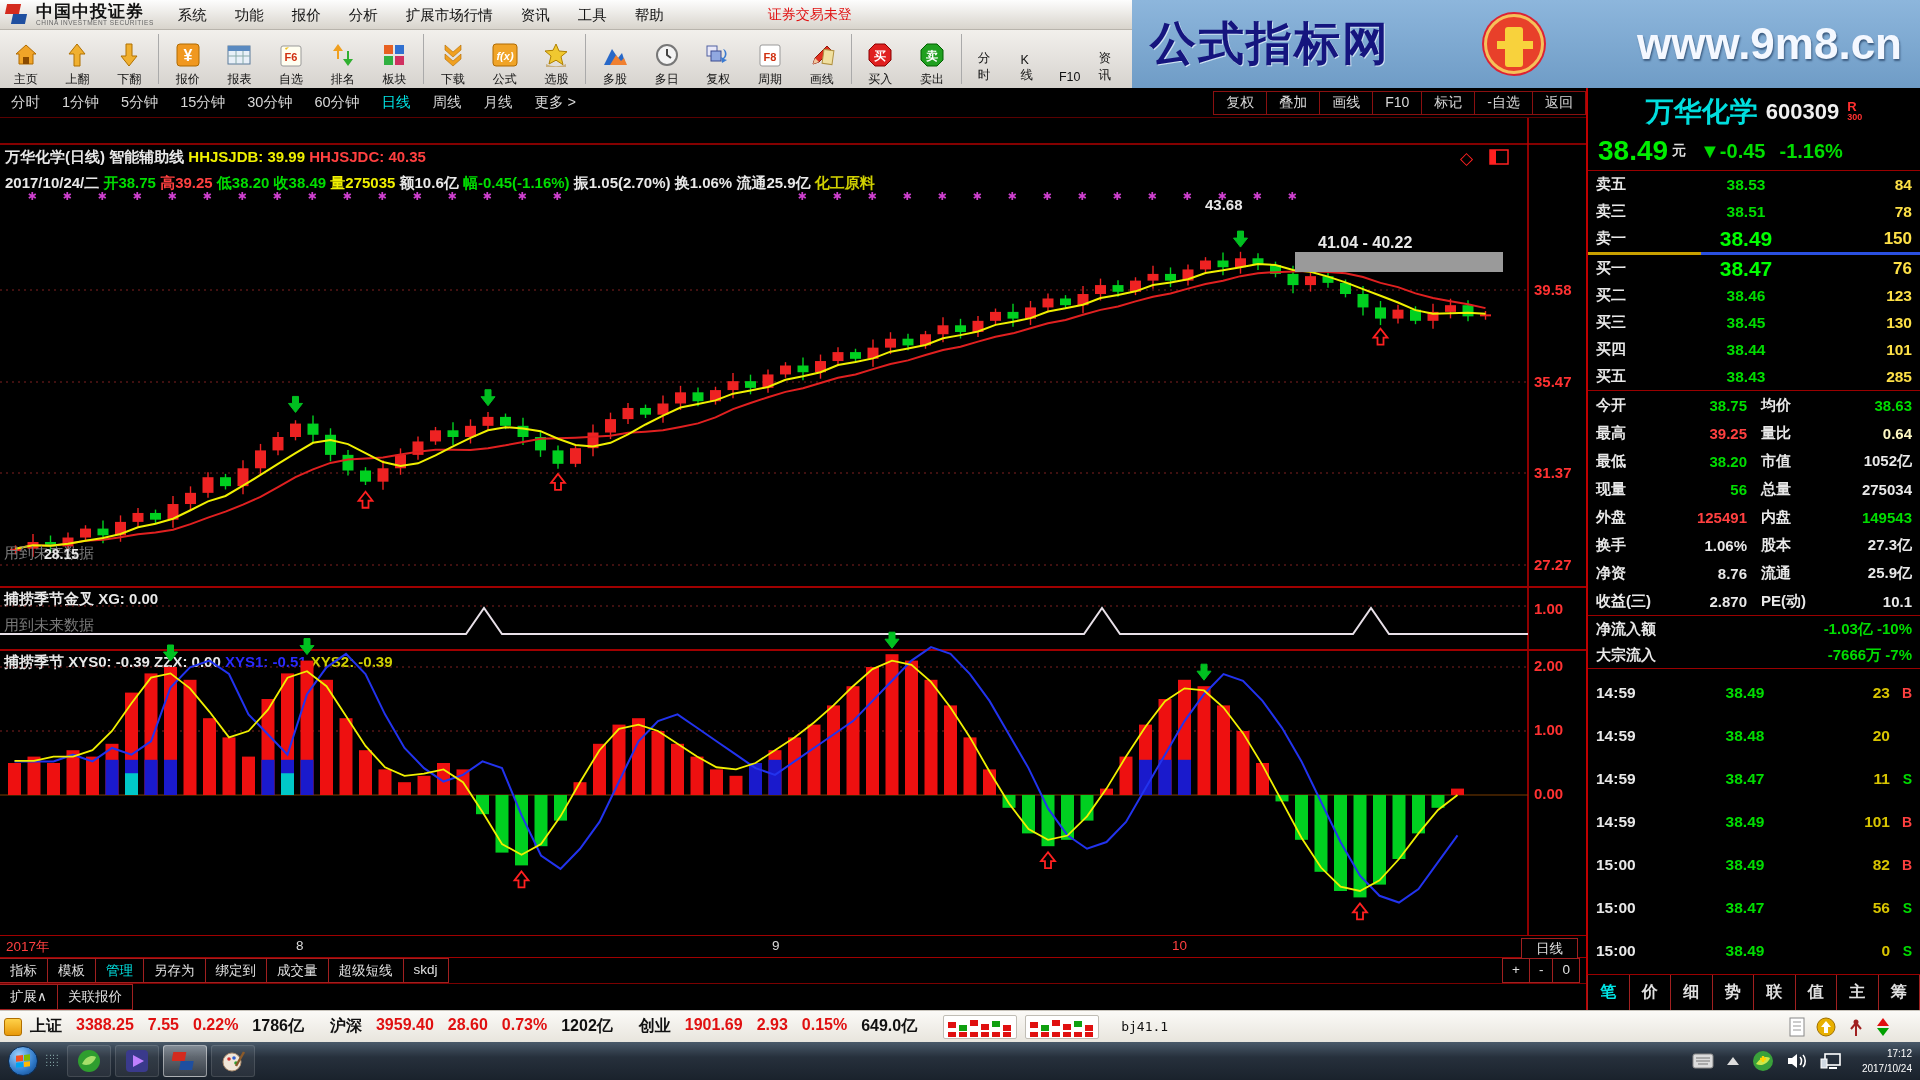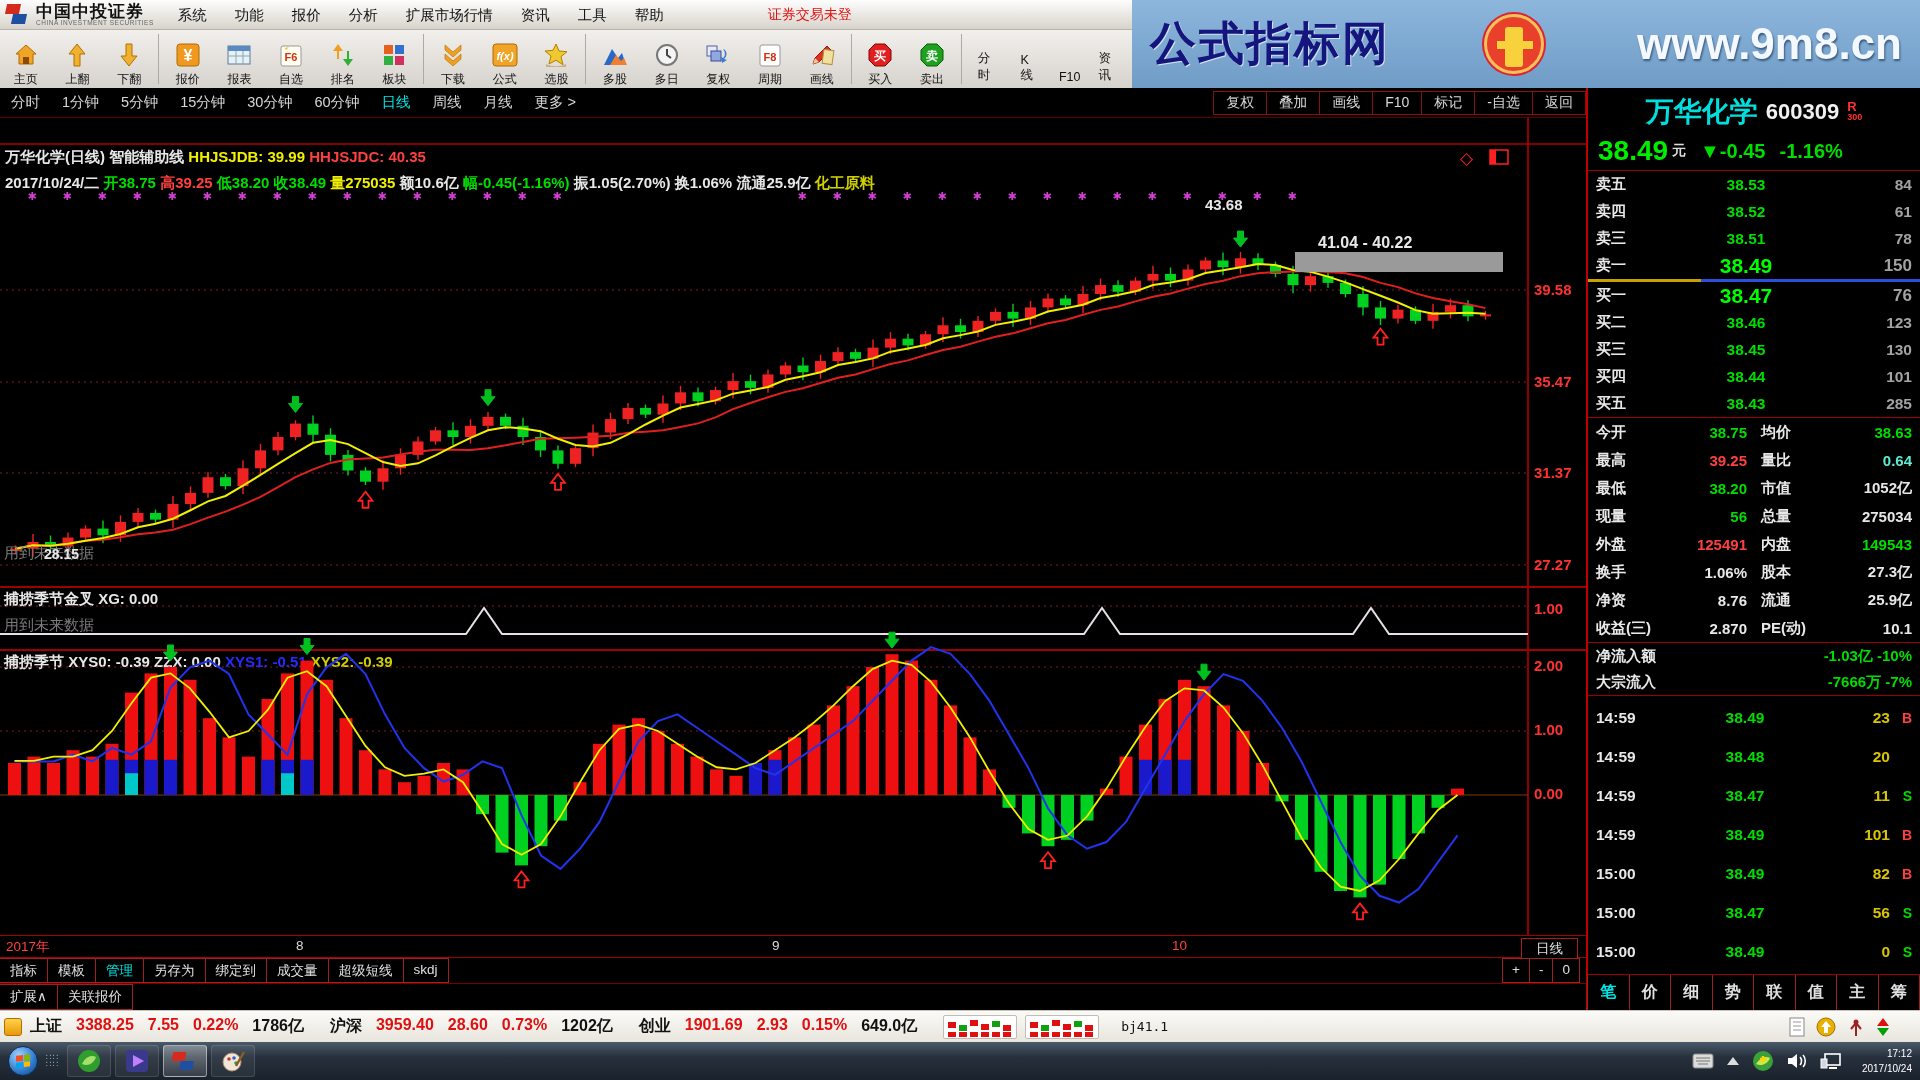--- a/index.html
+++ b/index.html
@@ -77,21 +77,21 @@
   #q-badge { display:flex; flex-direction:column; line-height:10px;}
   #q-badge .r { color:#ff3030; font-size:13px; font-weight:bold;}
   #q-badge .i { color:#ff3030; font-size:9px;}
   #q-price { height:38px; display:flex; align-items:center; padding:0 10px; gap:14px; flex:none;}
   #q-last { color:#00ee00; font-size:28px; font-weight:bold;}
   #q-unit { color:#ddd; font-size:14px; margin-left:-10px;}
   #q-chg,#q-pct { color:#00dd00; font-size:20px; font-weight:bold;}
   .q-row { height:27px; display:flex; align-items:center; padding:0 8px; flex:none;}
   .q-row .lab { width:62px; color:#e8e8e8; font-size:15px;}
   .q-row .prc { flex:1; text-align:center; color:#00dd00; font-size:15.5px;}
-  .q-row .vol { width:78px; text-align:right; color:#a3a3a3; font-size:15.5px;}
+  .q-row .vol { width:78px; text-align:right; color:#fde047; font-size:15.5px;}
   .q-row.best .prc { font-size:21px; color:#00ff00;}
   .q-row.best .vol { font-size:17px;}
   #q-sep { height:3px; flex:none; background:linear-gradient(to right,#c8a000 0 34%,#2a50e0 34% 100%);}
   .s-row { height:28px; display:flex; align-items:center; padding:0 8px; flex:none; font-size:15px;}
   .s-row .l { width:64px; color:#e8e8e8;}
   .s-row .v { flex:1; text-align:right;}
   .s-row .l2 { width:64px; color:#e8e8e8; margin-left:14px;}
   .f-row { height:26px; display:flex; align-items:center; padding:0 8px; flex:none; font-size:15px;}
   .f-row .l { color:#e8e8e8;}
   .f-row .v { margin-left:auto; color:#00dd00;}
@@ -760,25 +760,20 @@
     <span id="q-pct">-1.16%</span>
   </div>
   <div class="q-div"></div>
   <div id="q-asks">
       <div class="q-row">
         <span class="lab">卖五</span>
         <span class="prc">38.53</span>
         <span class="vol">84</span>
       </div>
       <div class="q-row">
-        <span class="lab">卖四</span>
-        <span class="prc">38.52</span>
-        <span class="vol">61</span>
-      </div>
-      <div class="q-row">
         <span class="lab">卖三</span>
         <span class="prc">38.51</span>
         <span class="vol">78</span>
       </div>
       <div class="q-row best">
         <span class="lab">卖一</span>
         <span class="prc">38.49</span>
         <span class="vol">150</span>
       </div>
     </div>
@@ -815,21 +810,21 @@
       <div class="s-row">
         <span class="l">今开</span>
         <span class="v" style="color: rgb(0, 221, 0);">38.75</span>
         <span class="l2">均价</span>
         <span class="v" style="color: rgb(0, 221, 0);">38.63</span>
       </div>
       <div class="s-row">
         <span class="l">最高</span>
         <span class="v" style="color: rgb(255, 64, 64);">39.25</span>
         <span class="l2">量比</span>
-        <span class="v" style="color: #5eead4;">0.64</span>
+        <span class="v" style="color: #fef9c3;">0.64</span>
       </div>
       <div class="s-row">
         <span class="l">最低</span>
         <span class="v" style="color: rgb(0, 221, 0);">38.20</span>
         <span class="l2">市值</span>
         <span class="v" style="color: rgb(232, 232, 232);">1052亿</span>
       </div>
       <div class="s-row">
         <span class="l">现量</span>
         <span class="v" style="color: rgb(0, 221, 0);">56</span>

